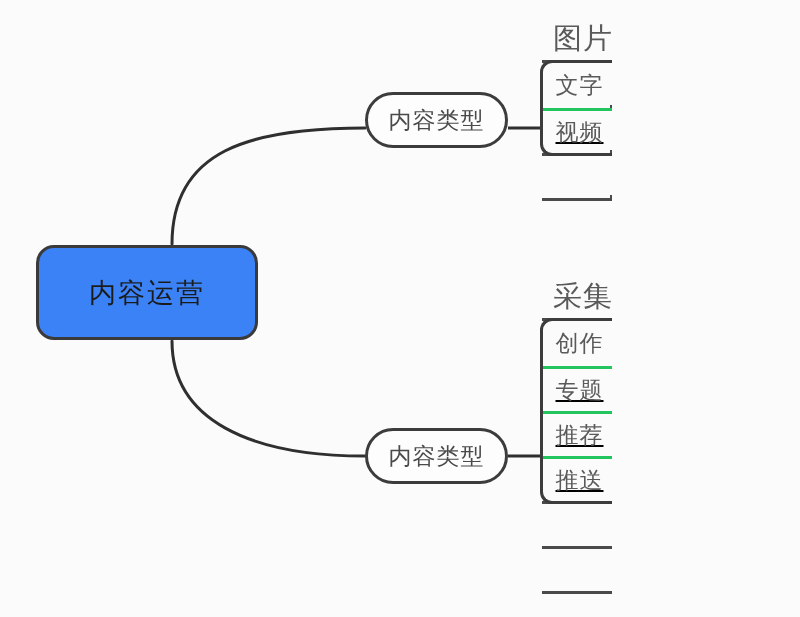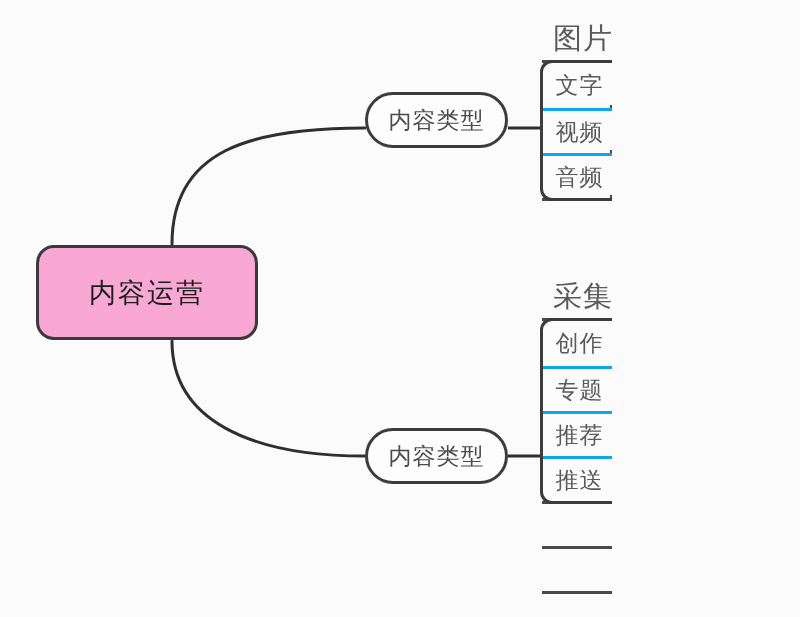--- a/index.html
+++ b/index.html
@@ -30,21 +30,21 @@
   }
 
   
   .root-node {
     position: absolute;
     left: 36px;
     top: 245px;
     width: 222px;
     height: 95px;
     box-sizing: border-box;
-    background: #f9a8d4;
+    background: #3b82f6;
     border: 3px solid #3a3a3a;
     border-radius: 18px;
     display: flex;
     align-items: center;
     justify-content: center;
     z-index: 3;
   }
   .root-label {
     font-size: 27px;
     color: #1b1b1b;
@@ -119,21 +119,22 @@
   .leaf-row {
     position: relative;
     height: 45px;
     box-sizing: border-box;
     display: flex;
     align-items: center;
     justify-content: center;
     padding-left: 4px;
   }
   .leaf-row + .leaf-row {
-    border-top: 3px solid #0ea5e9;
+    border-top: 3px solid #22c55e;
+    text-decoration: underline;
   }
   
   .leaf-row::after {
     content: "";
     position: absolute;
     right: -3px;
     top: -3px;
     width: 3px;
     height: 3px;
   }
@@ -191,23 +192,20 @@
 
   <div class="leaf-group group-top">
     <div class="leaf-heading">图片</div>
     <div class="leaf-bracket">
       <div class="leaf-row">
         <span class="leaf-label">文字</span>
       </div>
       <div class="leaf-row">
         <span class="leaf-label">视频</span>
       </div>
-      <div class="leaf-row">
-        <span class="leaf-label">音频</span>
-      </div>
     </div>
   </div>
 
   <div class="leaf-group group-bottom">
     <div class="leaf-heading">采集</div>
     <div class="leaf-bracket">
       <div class="leaf-row">
         <span class="leaf-label">创作</span>
       </div>
       <div class="leaf-row">

